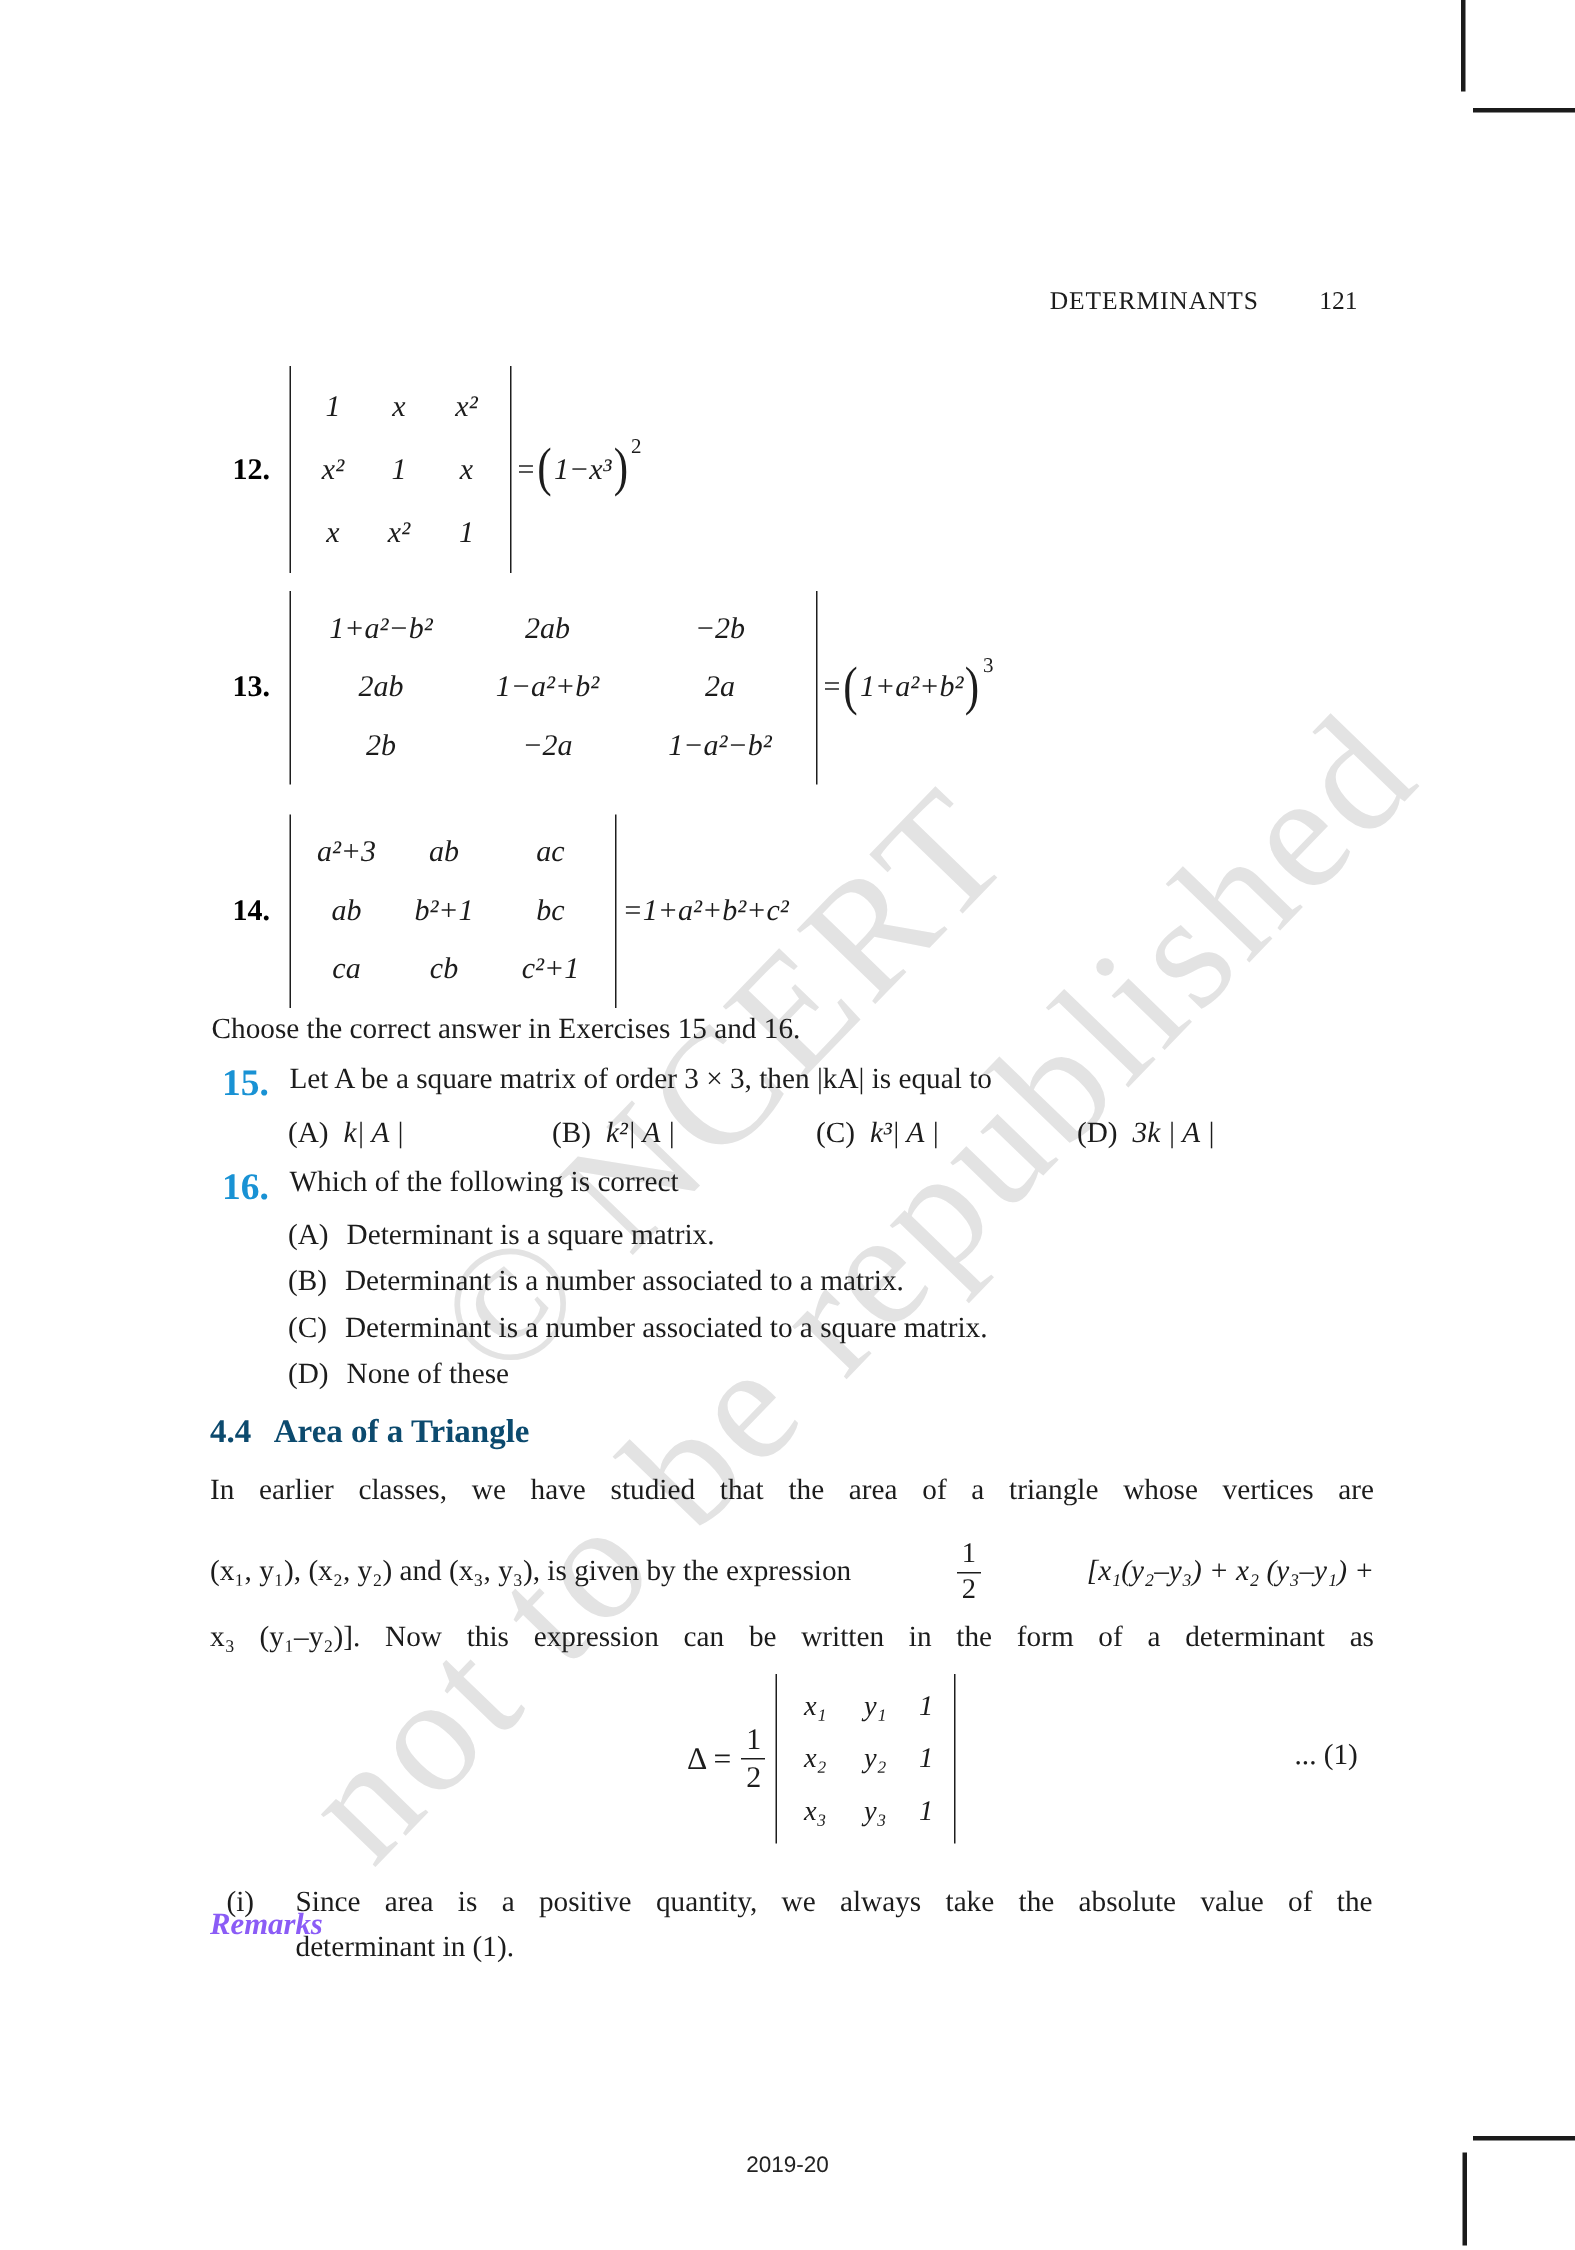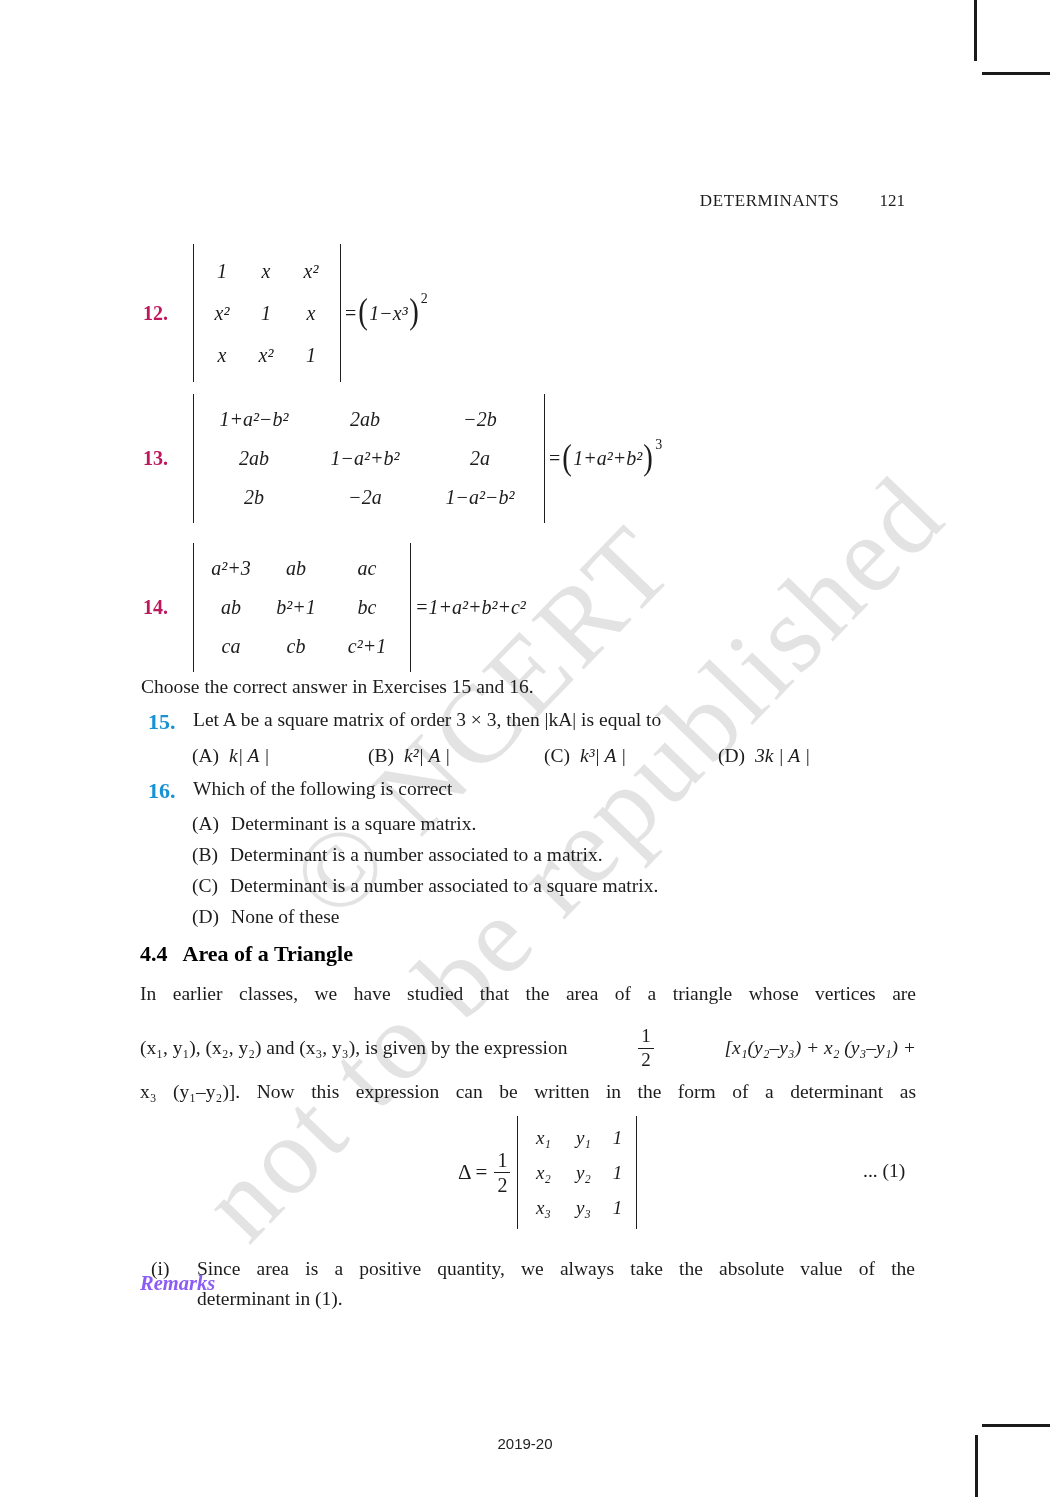--- a/index.html
+++ b/index.html
@@ -20,42 +20,42 @@
   
   .header{position:absolute;top:191px;right:145px;z-index:1;font-size:17px;}
   .header .ht{letter-spacing:0.6px;}
   .header .hp{margin-left:36px;text-align:center;}
   .footer{position:absolute;top:1435px;left:0;width:100%;text-align:center;z-index:1;
           font-family:"Liberation Sans",sans-serif;font-size:15px;color:#222;}
   
   .tline{position:absolute;z-index:1;font-size:19.5px;}
   .just{text-align:justify;text-align-last:justify;}
   
-  .itemnum{position:absolute;z-index:1;font-size:22px;color:#1992d4;font-weight:bold;}
+  .itemnum{position:absolute;z-index:1;font-size:25px;color:#1992d4;font-weight:bold;}
   
   .det-block{position:absolute;display:flex;align-items:center;z-index:1;}
-  .det-label{color:#be185d;font-weight:bold;font-size:20px;width:37px;margin-right:13px;}
+  .det-label{color:#000000;font-weight:bold;font-size:20px;width:37px;margin-right:13px;text-align:right;}
   .det{border-left:1.7px solid #1e1e1e;border-right:1.7px solid #1e1e1e;
        padding:6px 7px;display:grid;align-items:center;justify-items:center;
        font-style:italic;font-size:20px;}
   .det12{grid-template-columns:42px 46px 44px;grid-auto-rows:42px;}
   .det13{grid-template-columns:106px 116px 114px;grid-auto-rows:39px;}
   .det14{grid-template-columns:60px 70px 72px;grid-auto-rows:39px;}
   .det-eq1{grid-template-columns:38px 42px 26px;grid-auto-rows:35px;font-size:19px;padding:4px 6px;}
   .rhs{margin-left:4px;font-size:20px;display:flex;align-items:center;font-style:italic;}
   .rhs .eq{font-style:normal;margin-right:1px;}
   .bigp{font-style:normal;font-size:36px;font-weight:300;line-height:1;display:inline-block;
         transform:scaleX(0.8);position:relative;top:-2px;}
   .pow{font-style:normal;font-size:14px;position:relative;top:-14px;margin-left:1px;}
   
   .opt{position:absolute;z-index:1;font-size:19.5px;}
   .opt .mathv{font-style:italic;margin-left:10px;}
   .opt .plainv{margin-left:12px;}
   
-  .sechead{position:absolute;top:941px;left:140px;z-index:1;font-size:22px;font-weight:bold;color:#000000;}
+  .sechead{position:absolute;top:941px;left:140px;z-index:1;font-size:22px;font-weight:bold;color:#0c4a6e;}
   .sechead .num{margin-right:15px;}
   
   .fracline{position:absolute;top:1018px;left:140px;width:776px;height:60px;z-index:1;
             display:flex;align-items:center;justify-content:space-between;font-size:19.5px;}
   .frac{display:inline-flex;flex-direction:column;align-items:center;
         font-size:19px;line-height:1.2;font-style:normal;}
   .frac .fnum{padding:0 3px;border-bottom:1.4px solid #1c1c1c;}
   .mathseg{font-style:italic;}
   
   .eq1{position:absolute;top:1116px;left:458px;z-index:1;display:flex;align-items:center;gap:7px;}

